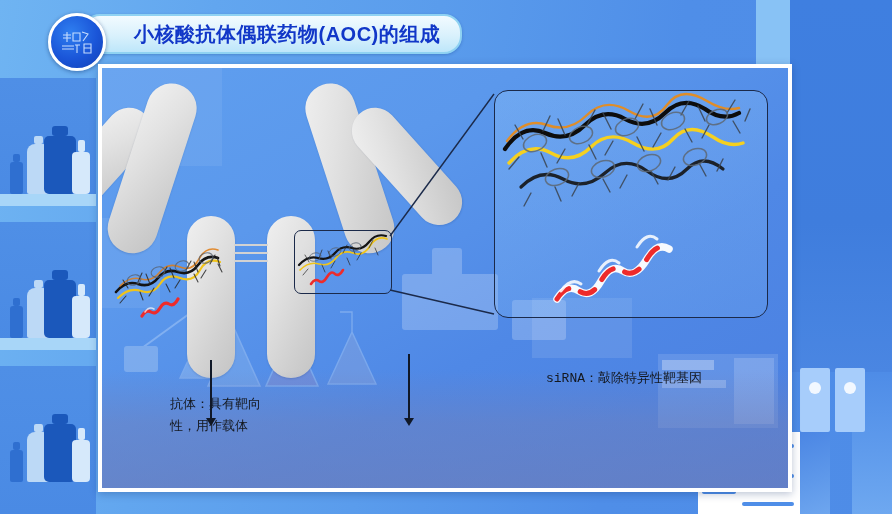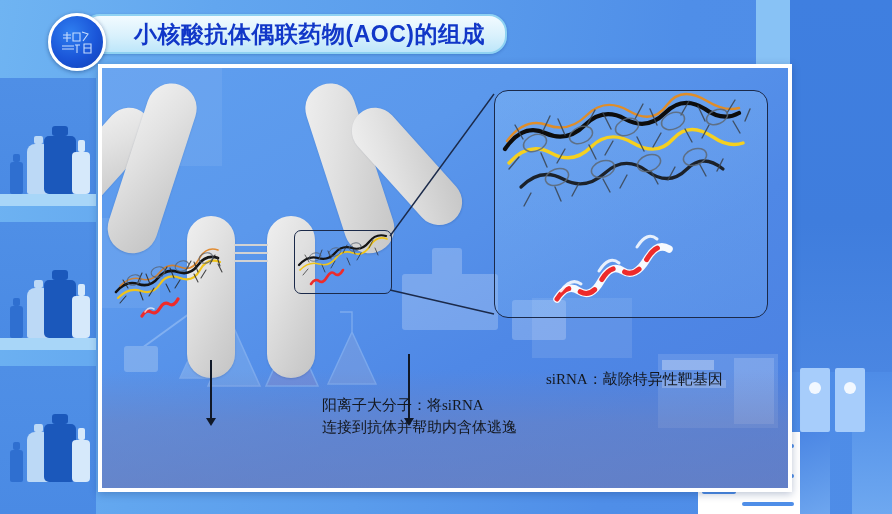--- a/index.html
+++ b/index.html
@@ -36,21 +36,21 @@
 
   
   .title-bar{position:absolute;left:48px;top:14px;height:36px;
     display:flex;align-items:center;}
   .title-pill{position:absolute;left:34px;top:0;height:36px;
     padding:0 20px 0 50px;display:flex;align-items:center;
     border-radius:18px;
     background:linear-gradient(180deg,#f2fbff 0%,#d9f1fc 55%,#bde6fa 100%);
     border:2px solid #8fd2f2;
     box-shadow:0 1px 3px rgba(0,40,110,.25);}
-  .title-text{font-size:23px;font-weight:bold;color:#1137c8;letter-spacing:.5px;
+  .title-text{font-size:20px;font-weight:bold;color:#1137c8;letter-spacing:.5px;
     white-space:nowrap;}
   .logo-badge{position:absolute;left:0;top:-1px;width:52px;height:52px;border-radius:50%;
     background:radial-gradient(circle at 38% 32%,#2f7ff0 0%,#1a55d8 55%,#123fb4 100%);
     border:3px solid #ffffff;box-shadow:0 1px 4px rgba(0,30,90,.45);
     display:flex;align-items:center;justify-content:center;overflow:hidden;}
 
   
   .panel-outer{position:absolute;left:98px;top:64px;width:694px;height:428px;
     background:#ffffff;padding:4px;box-sizing:border-box;
     box-shadow:0 2px 8px rgba(10,40,100,.28);}
@@ -73,22 +73,22 @@
   .inset-box{position:absolute;border:1.6px solid #1b2a4a;border-radius:7px;
     background:rgba(255,255,255,.03);}
   .zoom-box{position:absolute;border:1.8px solid #1b2a4a;border-radius:14px;
     background:linear-gradient(160deg,rgba(150,200,250,.32) 0%,rgba(130,185,245,.22) 100%);}
 
   
   .arrow-line{position:absolute;width:1.6px;background:#101828;}
   .arrow-head{position:absolute;width:0;height:0;
     border-left:5px solid transparent;border-right:5px solid transparent;
     border-top:8px solid #101828;}
-  .caption{position:absolute;font-size:15px;color:#14181f;line-height:22px;
-    font-family:Liberation Serif, serif;white-space:nowrap;}
+  .caption{position:absolute;font-size:13px;color:#14181f;line-height:22px;
+    font-family:Liberation Mono, monospace;white-space:nowrap;}
 
   .subtitle{position:absolute;left:0;width:892px;top:458px;text-align:center;
     font-size:25px;font-weight:bold;color:#ffffff;letter-spacing:1px;
     text-shadow:
       -1.6px -1.6px 0 #2a2f3a, 1.6px -1.6px 0 #2a2f3a,
       -1.6px  1.6px 0 #2a2f3a, 1.6px  1.6px 0 #2a2f3a,
        0 2px 3px rgba(0,0,0,.45);}
 </style>
 </head>
 <body>
@@ -331,25 +331,25 @@
 
       <div>
         <div class="arrow-line" style="left:108px;top:292px;height:60px;"></div>
         <div class="arrow-head" style="left:104px;top:350px;"></div>
       </div>
       <div>
         <div class="arrow-line" style="left:306px;top:286px;height:66px;"></div>
         <div class="arrow-head" style="left:302px;top:350px;"></div>
       </div>
 
-
-      <div class="caption" style="left:220px;top:326px;">
-        <div>阳离子大分子：将siRNA</div>
-        <div>连接到抗体并帮助内含体逃逸</div>
-      </div>
+      <div class="caption" style="left:68px;top:326px;">
+        <div>抗体：具有靶向</div>
+        <div>性，用作载体</div>
+      </div>
+
 
       <div class="caption" style="left:444px;top:300px;">
         <div>siRNA：敲除特异性靶基因</div>
       </div>
 
     </div>
   </div>
 
 
 </div>

